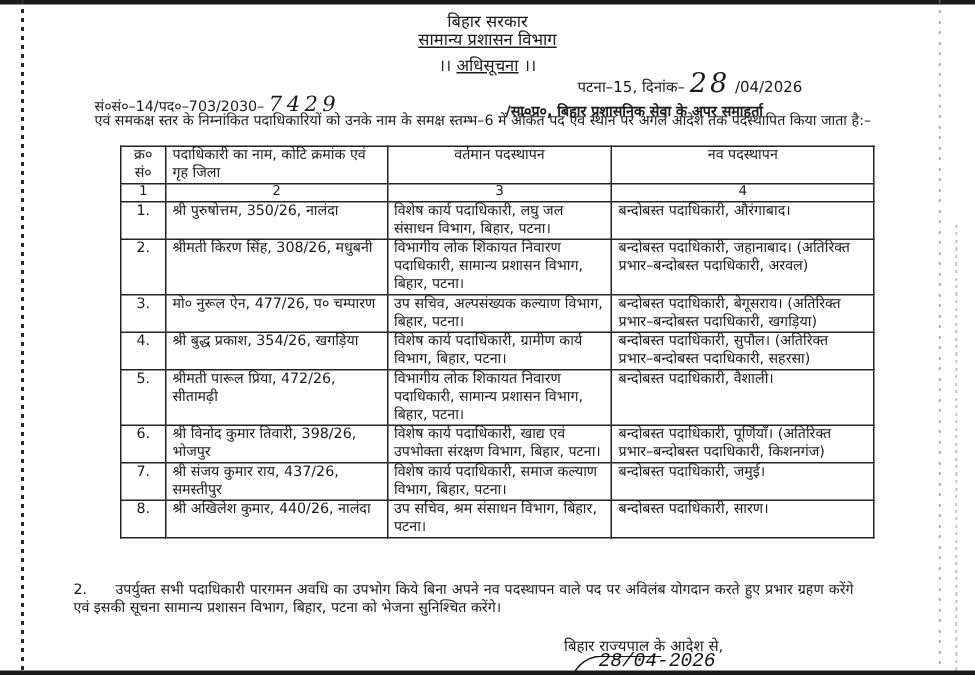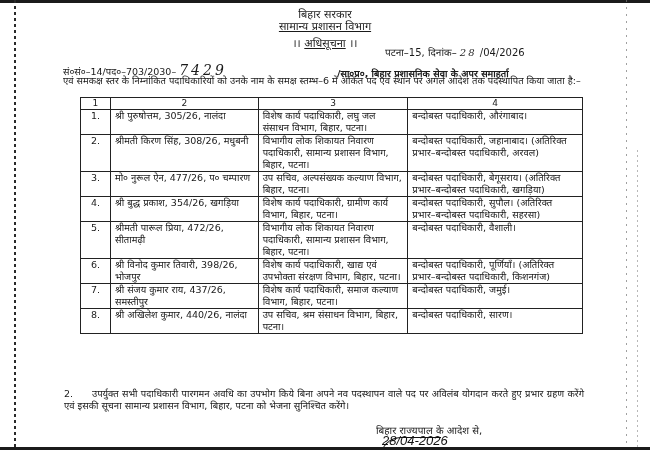--- a/index.html
+++ b/index.html
@@ -18,39 +18,39 @@
   .right-edge2 { position: absolute; left: 637px; top: 150px; width: 1px; height: 300px;
     background: repeating-linear-gradient(to bottom, #888 0 2px, transparent 2px 5px); opacity: .6; }
 
   .hdr { position: absolute; left: 0; width: 650px; text-align: center; font-size: 11px; line-height: 13px; }
   .gov { top: 8px; text-align: center; }
   .dept { top: 20px; text-decoration: underline; text-align: center; }
   .notif { top: 37px; }
   .notif span.u { text-decoration: underline; }
 
   .dateline { position: absolute; left: 385px; top: 45px; font-size: 10px; }
-  .dateline .hand { font-family: "DejaVu Serif", serif; font-size: 10px; font-style: italic; letter-spacing: 2px; }
+  .dateline .hand { font-family: "DejaVu Serif", serif; font-size: 18px; font-style: italic; letter-spacing: 2px; }
 
   .refline { position: absolute; left: 63px; top: 62px; font-size: 9.5px; }
   .refline .hand { font-family: "DejaVu Serif", serif; font-size: 14px; font-style: italic; letter-spacing: 3px; }
   .refline2 { position: absolute; left: 337px; top: 67px; font-size: 9.5px; font-weight: bold; }
   .intro { position: absolute; left: 63px; top: 75px; width: 520px; font-size: 9.5px; line-height: 12px; text-align: justify; }
 
   table.main { position: absolute; left: 80px; top: 97px; width: 503px; border-collapse: collapse; font-size: 9.5px; line-height: 12px; }
   table.main td, table.main th { border: 1.3px solid #222; padding: 0 4px; vertical-align: top; text-align: left; font-weight: normal; }
   table.main th { text-align: center; }
   table.main th.left { text-align: left; }
   table.main tr.colnum td { text-align: center; height: 11px; line-height: 11px; font-size: 9px; }
   table.main td.sn { text-align: center; }
   col.c1 { width: 30px; } col.c2 { width: 148px; } col.c3 { width: 150px; } col.c4 { width: 175px; }
 
-  .para2 { position: absolute; left: 64px; top: 388px; width: 520px; font-size: 9.5px; line-height: 12px; text-align: justify; }
+  .para2 { position: absolute; left: 49px; top: 388px; width: 520px; font-size: 9.5px; line-height: 12px; text-align: justify; }
   .para2 .num { display: inline-block; width: 28px; }
   .order { position: absolute; left: 362px; top: 423px; font-size: 10px; padding-left: 14px; }
-  .sig { position: absolute; left: 382px; top: 433px; font-family: Liberation Sans, sans-serif; font-style: italic; font-size: 13px; color: #111; }
+  .sig { position: absolute; left: 399px; top: 433px; font-family: Liberation Mono, monospace; font-style: italic; font-size: 13px; color: #111; }
   .sig-curve { position: absolute; left: 380px; top: 437px; width: 60px; height: 20px; border-top: 1.5px solid #111; border-left: 1.5px solid #111; border-radius: 30px 0 0 0; }
 </style>
 </head>
 <body>
 
 <div class="topbar"></div>
 <div class="left-edge"></div>
 <div class="right-edge"></div>
 <div class="right-edge2"></div>
 
@@ -65,31 +65,37 @@
 <div class="intro">एवं समकक्ष स्तर के निम्नांकित पदाधिकारियों को उनके नाम के समक्ष स्तम्भ–6 में अंकित पद एवं स्थान पर अगले आदेश तक पदस्थापित किया जाता है:–</div>
 
 <table class="main">
   <colgroup>
       <col class="c1">
       <col class="c2">
       <col class="c3">
       <col class="c4">
     </colgroup>
   <thead>
+    <tr>
+      <th>क्र० सं०</th>
+      <th class="left">पदाधिकारी का नाम, कोटि क्रमांक एवं गृह जिला</th>
+      <th>वर्तमान पदस्थापन</th>
+      <th>नव पदस्थापन</th>
+    </tr>
     <tr class="colnum">
       <td>1</td>
       <td>2</td>
       <td>3</td>
       <td>4</td>
     </tr>
   </thead>
   <tbody>
     <tr>
       <td class="sn">1.</td>
-      <td>श्री पुरुषोत्तम, 305/26, नालंदा</td>
+      <td>श्री पुरुषोत्तम, 350/26, नालंदा</td>
       <td>विशेष कार्य पदाधिकारी, लघु जल संसाधन विभाग, बिहार, पटना।</td>
       <td>बन्दोबस्त पदाधिकारी, औरंगाबाद।</td>
     </tr>
     <tr>
       <td class="sn">2.</td>
       <td>श्रीमती किरण सिंह, 308/26, मधुबनी</td>
       <td>विभागीय लोक शिकायत निवारण पदाधिकारी, सामान्य प्रशासन विभाग, बिहार, पटना।</td>
       <td>बन्दोबस्त पदाधिकारी, जहानाबाद। (अतिरिक्त प्रभार–बन्दोबस्त पदाधिकारी, अरवल)</td>
     </tr>
     <tr>

